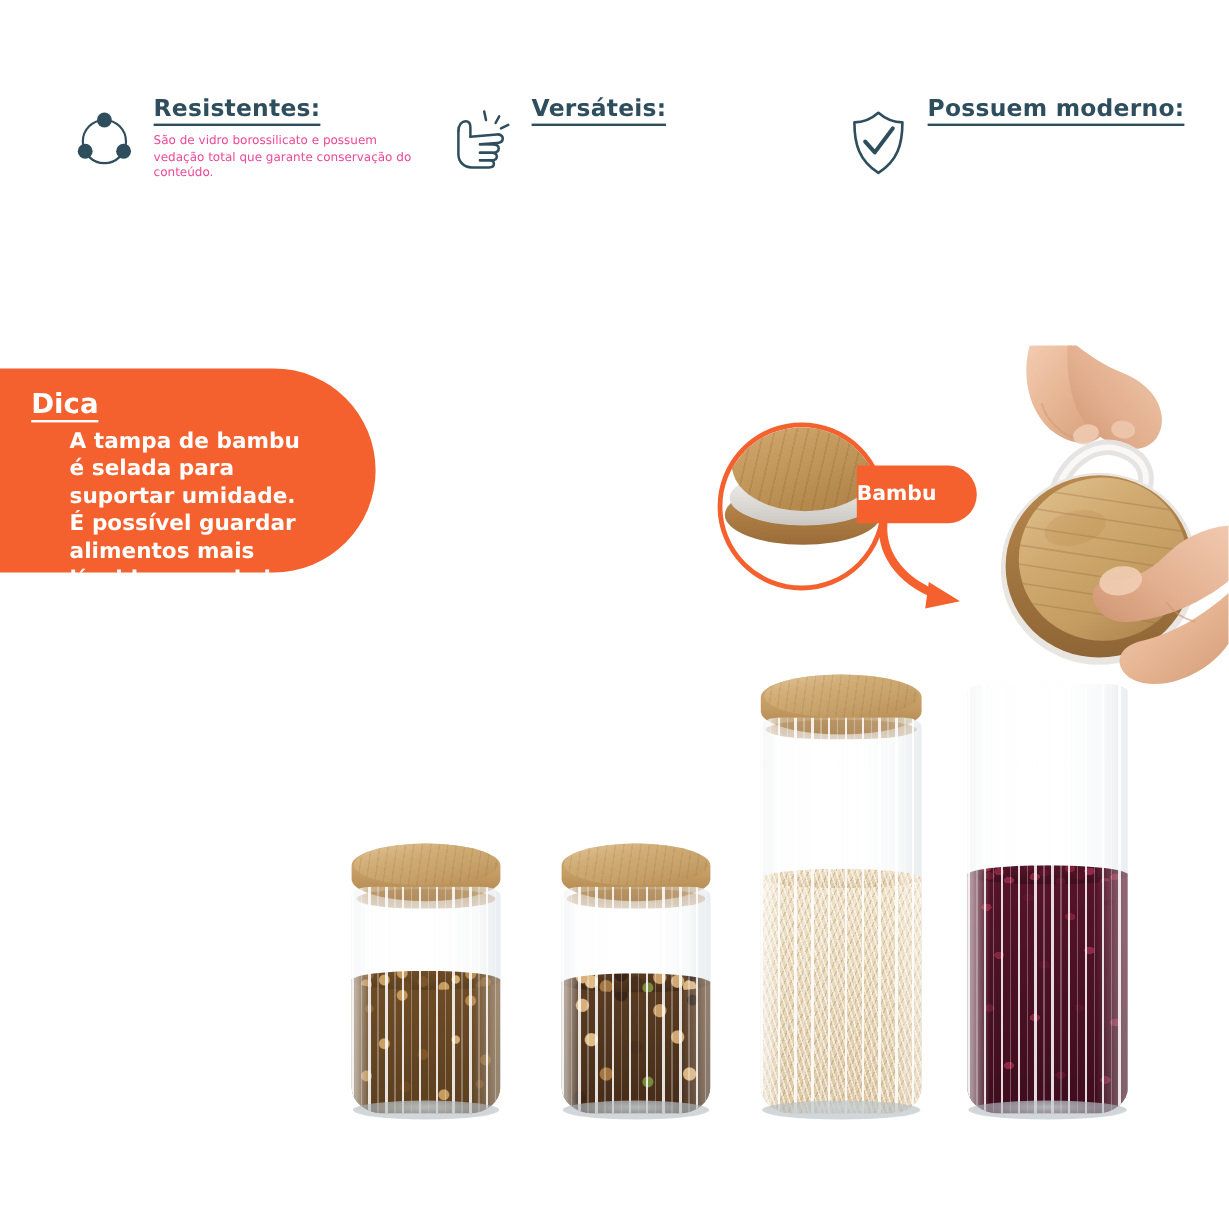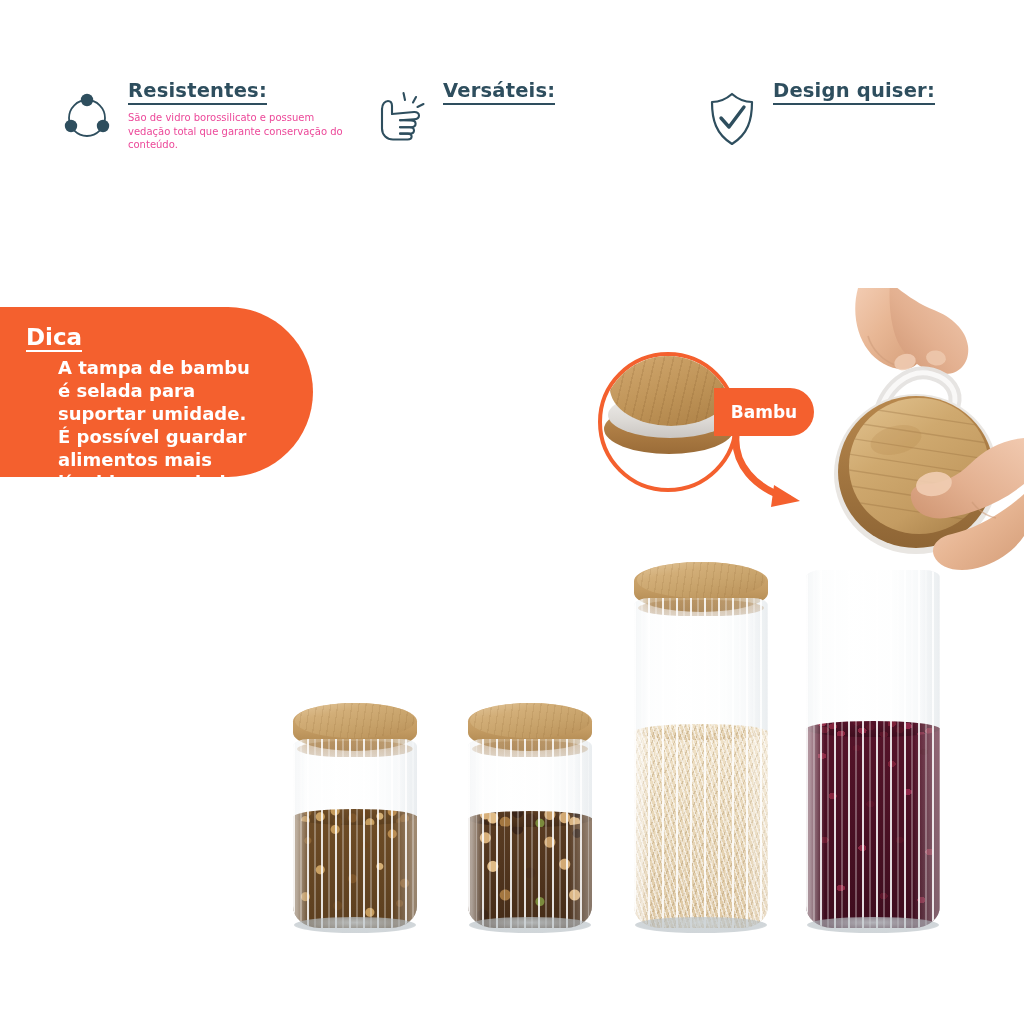--- a/index.html
+++ b/index.html
@@ -66,21 +66,21 @@
     background: linear-gradient(160deg,#d9b27c 0%,#caa066 25%,#bf9458 55%,#ab7f45 100%);
   }
   .mag-grain { position: absolute; inset: 0; border-radius: 50%;
     background: repeating-linear-gradient(103deg, rgba(120,80,35,.16) 0 1.5px, rgba(255,255,255,0) 1.5px 9px);
   }
 
   .bambu-pill {
     position: absolute; left: 714px; top: 388px;
     width: 100px; height: 48px; background: #f4602e;
     border-radius: 0 26px 26px 0;
-    display: flex; align-items: center; justify-content: center;
+    display: flex; align-items: center; justify-content: flex-start;
     color: #fff; font-size: 17px; font-weight: bold;
   }
   .arrow-svg { position: absolute; left: 728px; top: 430px; width: 110px; height: 86px; }
 
   
   .hands { position: absolute; left: 806px; top: 288px; width: 218px; height: 292px; }
 
   
   .jar { position: absolute; }
   .jar-lid {
@@ -231,21 +231,21 @@
     </div>
 
     <div class="feature feat-3">
       <div class="feat-icon">
         <svg width="52" height="58" viewBox="0 0 52 58">
           <path d="M26 4 C18 11 10 12 6 12 C6 30 10 44 26 54 C42 44 46 30 46 12 C42 12 34 11 26 4 Z" fill="none" stroke="#2e4e5e" stroke-width="2.2" stroke-linejoin="round"></path>
           <path d="M15 28 L23 37 L38 17" fill="none" stroke="#2e4e5e" stroke-width="3.4" stroke-linecap="round" stroke-linejoin="round"></path>
         </svg>
       </div>
       <div class="feat-body">
-        <div class="feat-title">Design quiser:</div>
+        <div class="feat-title">Possuem moderno:</div>
       </div>
     </div>
   </div>
 
   <div class="dica">
     <div class="dica-title">Dica</div>
     <div class="dica-text">A tampa de bambu é selada para suportar umidade. É possível guardar alimentos mais líquidos e pode ir na geladeira!</div>
   </div>
 
   <div class="magnifier">

